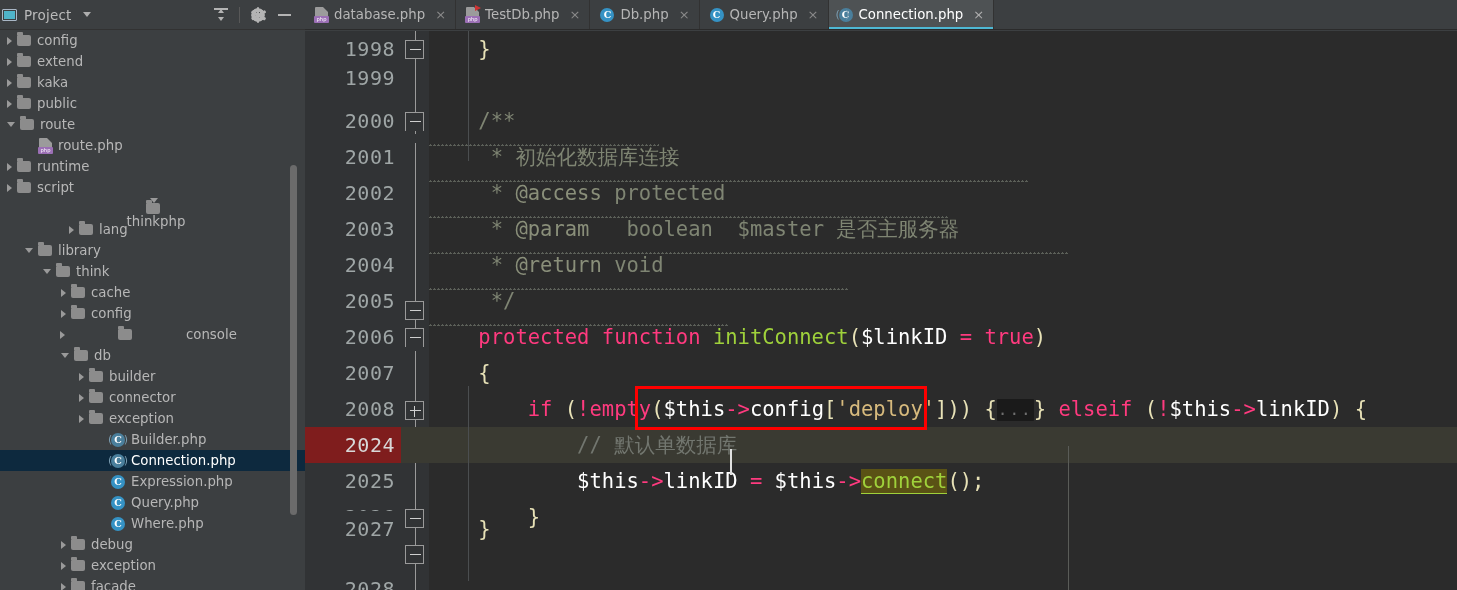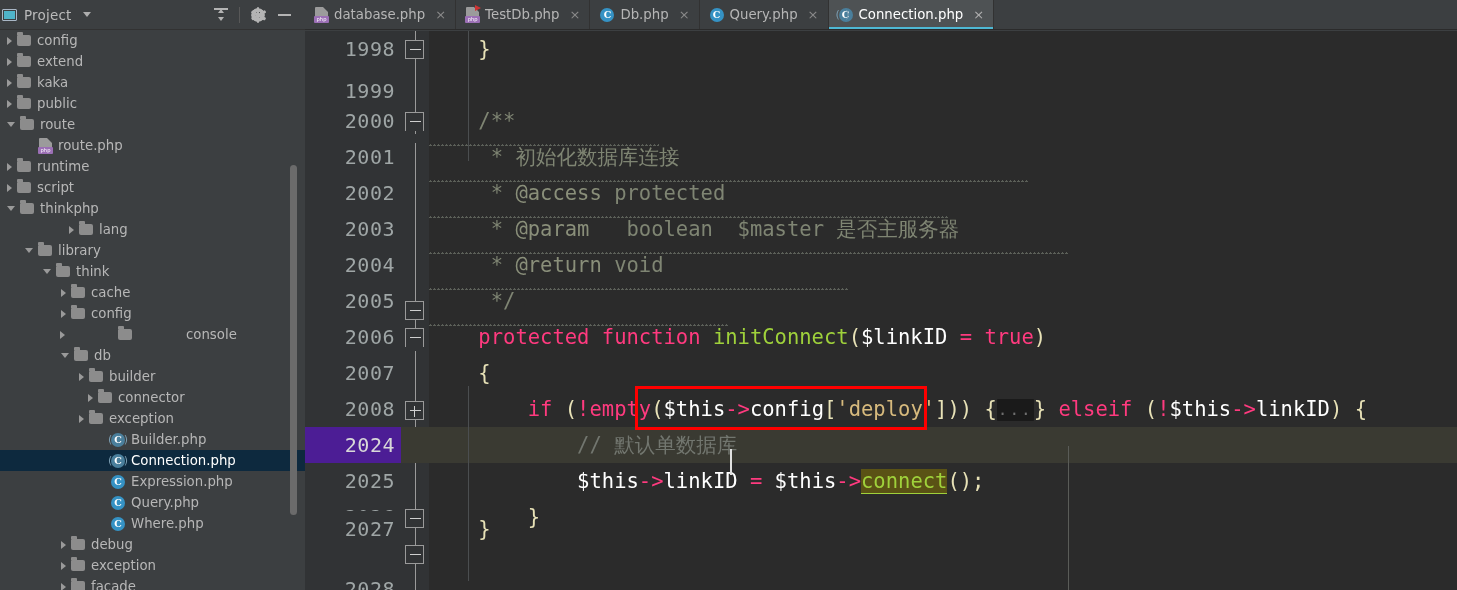--- a/index.html
+++ b/index.html
@@ -151,21 +151,21 @@
     background:#2b2b2b; overflow:hidden;
     font-family:"DejaVu Sans Mono","Liberation Mono",monospace;
   }
   #gutter-bg{
     position:absolute; left:0; top:0; width:124px; height:559px; background:#313335;
   }
   .eline{
     position:relative; height:36px; width:1152px;
   }
   .eline.current{ background:#3a3a32; }
-  .eline.current .ln{ background:#4c1d95; }
+  .eline.current .ln{ background:#7f1d1d; }
   .ln{
     position:absolute; left:0; top:0; width:96px; height:36px;
     text-align:right; padding-right:6px; line-height:36px;
     color:#9fa6a6; font-size:20px; letter-spacing:0.5px; background:#313335;
   }
   .ln.cur{ color:#d8d8d8; }
   .code{
     position:absolute; left:124px; top:0; height:36px; line-height:36px;
     font-size:20.5px; white-space:pre; color:#a9b7c6;
   }
@@ -293,21 +293,21 @@
         <div class="row" style="padding-left: 7px;">
           <span class="arrow collapsed"></span>
           <span class="ic-folder"></span>
           <span>runtime</span>
         </div>
         <div class="row" style="padding-left: 7px;">
           <span class="arrow collapsed"></span>
           <span class="ic-folder"></span>
           <span>script</span>
         </div>
-        <div class="row" style="padding-left: 7px;">
+        <div class="row" style="padding-left: 7px; flex-direction: column;">
           <span class="arrow "></span>
           <span class="ic-folder"></span>
           <span>thinkphp</span>
         </div>
         <div class="row" style="padding-left: 25px; margin-left: 44px;">
           <span class="arrow collapsed"></span>
           <span class="ic-folder"></span>
           <span>lang</span>
         </div>
         <div class="row" style="padding-left: 25px;">
@@ -338,21 +338,21 @@
         <div class="row" style="padding-left: 61px;">
           <span class="arrow "></span>
           <span class="ic-folder"></span>
           <span>db</span>
         </div>
         <div class="row" style="padding-left: 79px;">
           <span class="arrow collapsed"></span>
           <span class="ic-folder"></span>
           <span>builder</span>
         </div>
-        <div class="row" style="padding-left: 79px; margin-left: 9px;">
+        <div class="row" style="padding-left: 79px;">
           <span class="arrow collapsed"></span>
           <span class="ic-folder"></span>
           <span>connector</span>
         </div>
         <div class="row" style="padding-left: 79px;">
           <span class="arrow collapsed"></span>
           <span class="ic-folder"></span>
           <span>exception</span>
         </div>
         <div class="row" style="padding-left: 97px;">
@@ -468,21 +468,21 @@
         <div class="foldmark minus arrowdown" style="top: 297px;"></div>
         <div class="foldmark plus" style="top: 370px;"></div>
         <div class="foldmark minus" style="top: 478px;"></div>
         <div class="foldmark minus" style="top: 514px;"></div>
       </div>
     <div id="lines">
         <div class="eline" style="position: absolute; top: 0px;">
           <div class="ln">1998</div>
           <div class="code"><span class="brace">    }</span></div>
         </div>
-        <div class="eline" style="position: absolute; top: 42px;">
+        <div class="eline" style="position: absolute; top: 29px;">
           <div class="ln">1999</div>
           <div class="code"></div>
         </div>
         <div class="eline" style="position: absolute; top: 72px;">
           <div class="ln">2000</div>
           <div class="code"><span class="doc">    /**</span></div>
         </div>
         <div class="eline" style="position: absolute; top: 108px;">
           <div class="ln">2001</div>
           <div class="code"><span class="doc">     * 初始化数据库连接</span></div>

